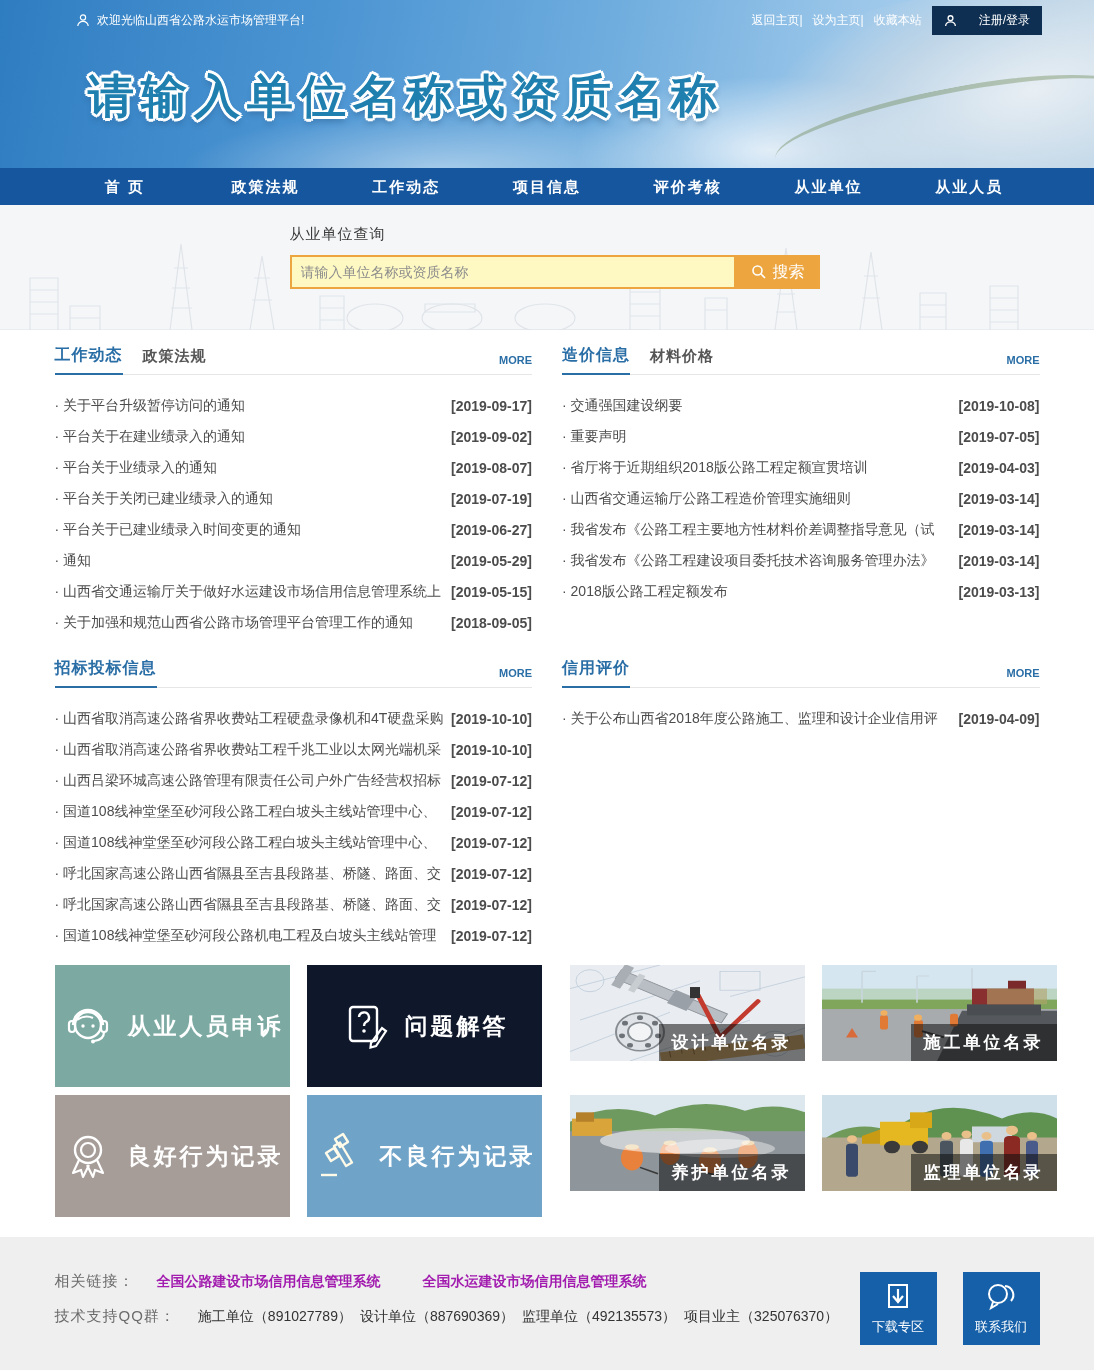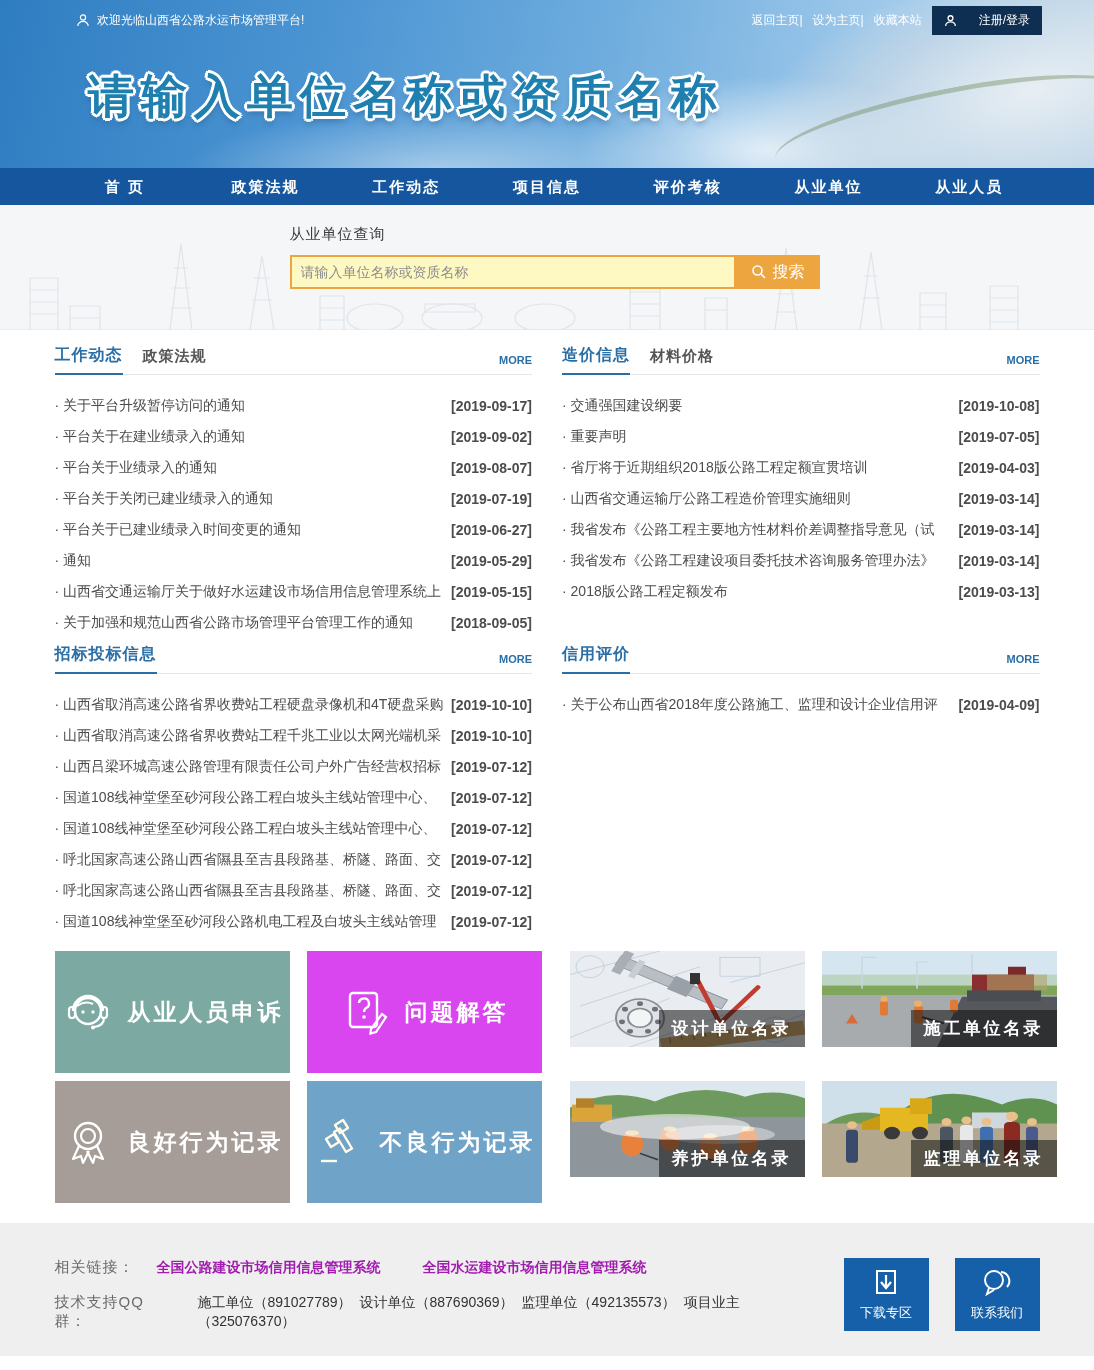--- a/index.html
+++ b/index.html
@@ -40,53 +40,53 @@
   .search-row { display:flex; align-items:center; }
   .search-input { width:446px; height:34px; border:2px solid #eca53f; background:#fef9c3; padding:0 9px; font-size:14px; color:#555; outline:none; }
   .search-input::placeholder { color:#8d8d8d; }
   .search-btn { width:84px; height:34px; background:#eca53f; border:none; color:#fff; font-size:16px; display:flex; align-items:center; justify-content:center; gap:6px; cursor:pointer; }
 
   
   .main { background:#fff; padding:15px 0 20px; }
   .container { width:985px; margin:0 auto; }
   .cols { display:flex; gap:30px; }
   .col { flex:1; min-width:0; }
-  .row2 { margin-top:6px; }
+  .row2 { margin-top:20px; }
   .sec-head { display:flex; align-items:flex-end; border-bottom:1px solid #e6e6e6; }
   .tab-active { color:#2a6ea6; font-size:16px; font-weight:bold; padding-bottom:7px; border-bottom:2px solid #2a6ea6; margin-bottom:-1px; cursor:pointer; letter-spacing:1px; }
   .tab-inactive { color:#555; font-size:15px; font-weight:bold; padding-bottom:8px; margin-left:20px; cursor:pointer; letter-spacing:1px; }
   .more { margin-left:auto; color:#2a6ea6; font-size:11px; font-weight:bold; padding-bottom:8px; cursor:pointer; }
   ul.news { list-style:none; margin-top:15px; }
   .news li { display:flex; align-items:center; height:31px; font-size:14px; color:#4c4c4c; cursor:pointer; }
   .news .t { flex:1; white-space:nowrap; overflow:hidden; }
   .news .t::before { content:"· "; color:#4c4c4c; }
   .news .d { margin-left:6px; color:#4c4c4c; white-space:nowrap;font-weight:bold; }
 
   
   .bottom { display:flex; gap:28px; margin-top:14px; }
   .grid2 { display:grid; grid-template-columns:235px 235px; gap:8px 17px; }
   .tile { height:122px; display:flex; align-items:center; justify-content:center; gap:13px; color:#fff; font-size:23px; font-weight:bold; letter-spacing:3px; cursor:pointer; }
   .t-appeal { background:#7caaa3; }
-  .t-qa { background:#d946ef; }
+  .t-qa { background:#0f172a; }
   .t-good { background:#a69d98; }
   .t-bad { background:#6fa3c8; }
   .photo { position:relative; height:96px; overflow:hidden; cursor:pointer; }
   .photo svg { display:block; width:100%; height:100%; }
   .caption { position:absolute; right:0; bottom:0; background:rgba(15,15,15,.55); color:#fff; font-size:17px; font-weight:bold; letter-spacing:3px; padding:7px 13px; }
 
   
   .footer { background:#efefef; height:133px; padding-top:35px; }
   .footer-inner { width:985px; margin:0 auto; display:flex; }
   .footer-left { flex:1; }
   .f-row { display:flex; align-items:center; }
   .f-row + .f-row { margin-top:16px; }
   .f-label { color:#6b6b6b; font-size:15px; letter-spacing:1px; margin-right:22px; }
   .f-link { color:#a21caf; font-size:14px; margin-right:42px; cursor:pointer;font-weight:bold; }
   .qq-item { color:#333; font-size:14px; margin-right:8px; cursor:pointer; }
-  .f-box { width:85px; height:73px; background:#1560a8; color:#fff; font-size:13px; display:flex; flex-direction:column; align-items:center; justify-content:center; gap:7px; cursor:pointer; margin-left:26px; }
+  .f-box { width:77px; height:73px; background:#1560a8; color:#fff; font-size:13px; display:flex; flex-direction:column; align-items:center; justify-content:center; gap:7px; cursor:pointer; margin-left:26px; }
   .f-box:first-of-type { margin-left:0; }
   .footer-right { display:flex; align-items:flex-start; padding-top:0; }
 </style>
 </head>
 <body>
 
 <div class="page">
 
   <div class="banner">
     <div class="cloud1"></div>

